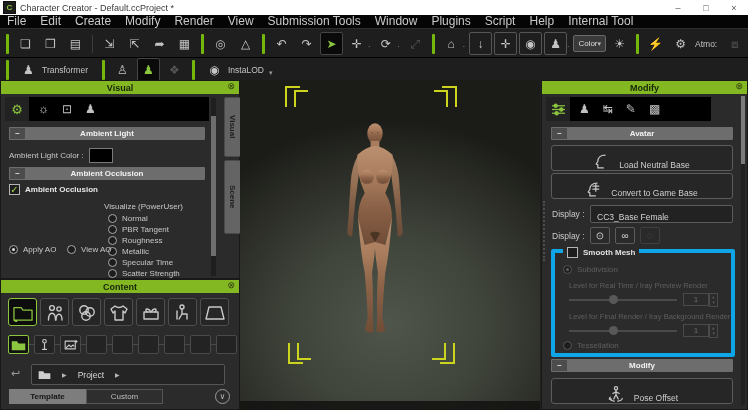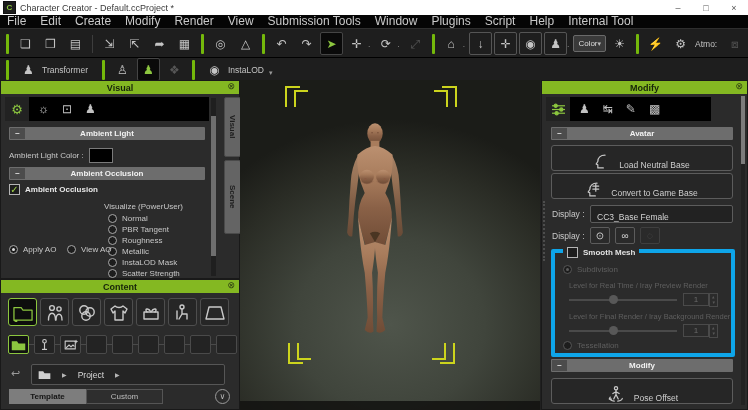--- a/index.html
+++ b/index.html
@@ -276,21 +276,21 @@
   <div class="lrow" style="left:107px;top:155px">
     <span class="rd"></span>
       <span>Roughness</span>
   </div>
   <div class="lrow" style="left:107px;top:166px">
     <span class="rd"></span>
       <span>Metallic</span>
   </div>
   <div class="lrow" style="left:107px;top:177px">
     <span class="rd"></span>
-      <span>InstaLOD Mask</span>
+      <span>Specular Time</span>
   </div>
   <div class="lrow" style="left:107px;top:188px">
     <span class="rd"></span>
       <span>Scatter Strength</span>
   </div>
 
   <div class="lrow" style="left:8px;top:164px">
     <span class="rd sel"></span>
       <span>Apply AO</span>
   </div>

